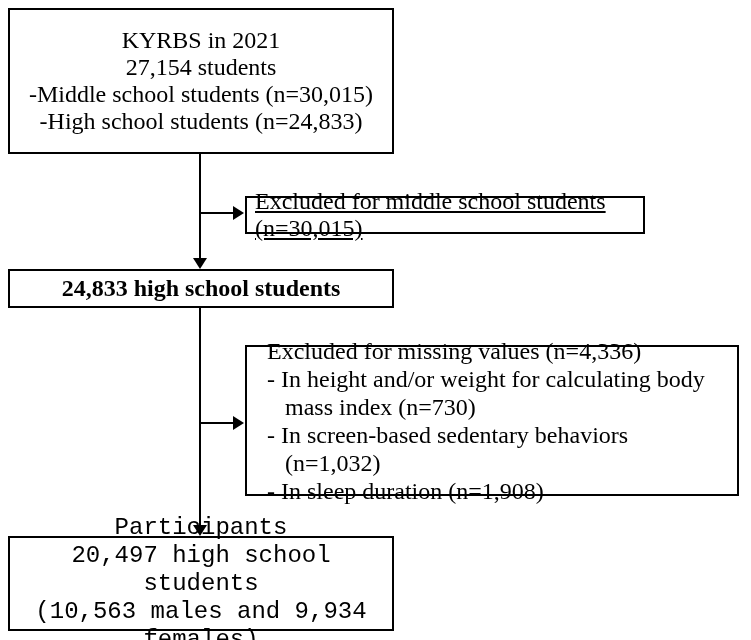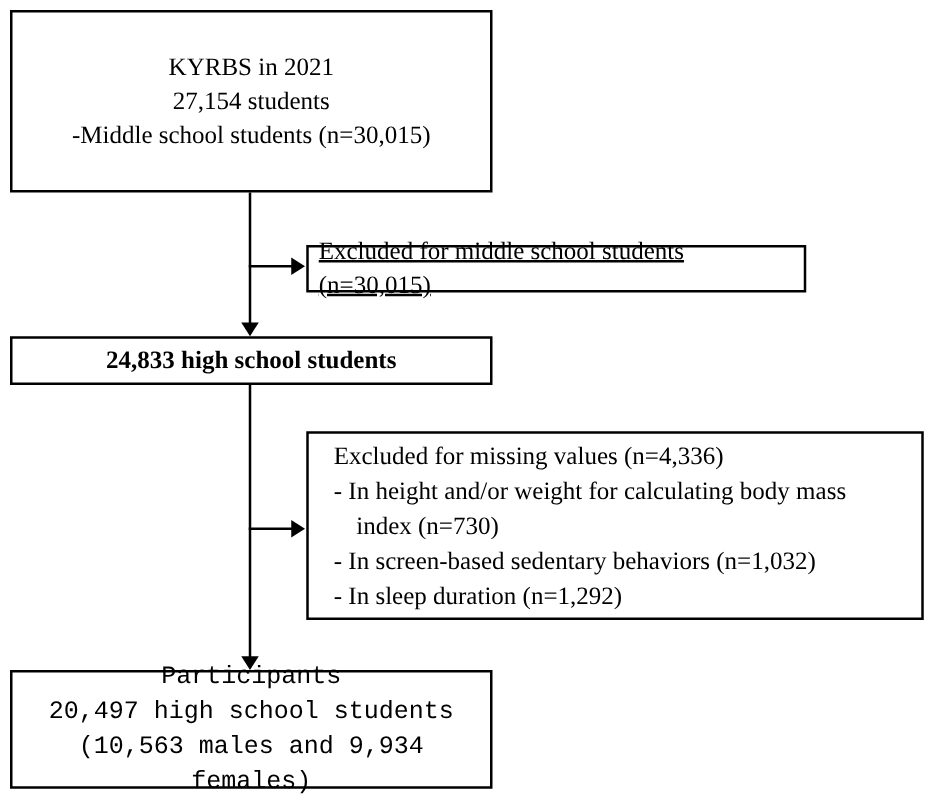--- a/index.html
+++ b/index.html
@@ -7,21 +7,21 @@
     padding: 0;
     background: #ffffff;
   }
   .canvas {
     position: relative;
     width: 751px;
     height: 640px;
     background: #ffffff;
     font-family: "Liberation Serif", "DejaVu Serif", serif;
     color: #000000;
-    font-size: 20px;
+    font-size: 24px;
     line-height: 27px;
   }
   .box {
     position: absolute;
     border: 2px solid #000000;
     box-sizing: border-box;
     background: #ffffff;
     display: flex;
     flex-direction: column;
     justify-content: center;
@@ -68,20 +68,21 @@
 </style>
 </head>
 <body>
 
 <div class="canvas">
 
   <div class="box box-source centered">
     <div>KYRBS in 2021</div>
     <div>27,154 students</div>
     <div>-Middle school students (n=30,015)</div>
+    <div>-High school students (n=24,833)</div>
   </div>
 
   <div class="vline v1"></div>
   <div class="hline h1"></div>
   <div class="ah ah-right ah-r1"></div>
   <div class="ah ah-down ah-d1"></div>
 
   <div class="box box-excl1">
     <div>Excluded for middle school students (n=30,015)</div>
   </div>
@@ -92,21 +93,21 @@
 
   <div class="vline v2"></div>
   <div class="hline h2"></div>
   <div class="ah ah-right ah-r2"></div>
   <div class="ah ah-down ah-d2"></div>
 
   <div class="box box-excl2">
     <div>Excluded for missing values (n=4,336)</div>
     <div class="hang">- In height and/or weight for calculating body mass index (n=730)</div>
     <div class="hang">- In screen-based sedentary behaviors (n=1,032)</div>
-    <div class="hang">- In sleep duration (n=1,292)</div>
+    <div class="hang">- In sleep duration (n=1,908)</div>
   </div>
 
   <div class="box box-part centered">
     <div>Participants</div>
     <div>20,497 high school students</div>
     <div>(10,563 males and 9,934 females)</div>
   </div>
 
 </div>
 

